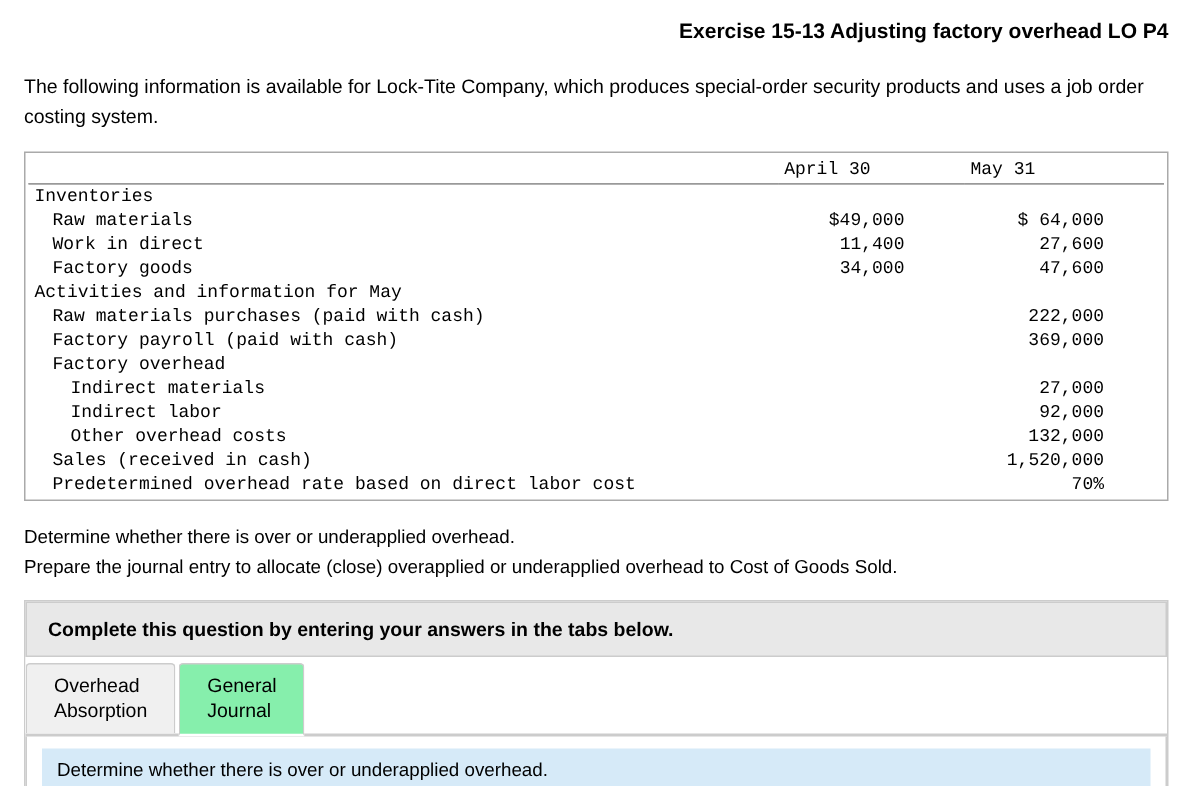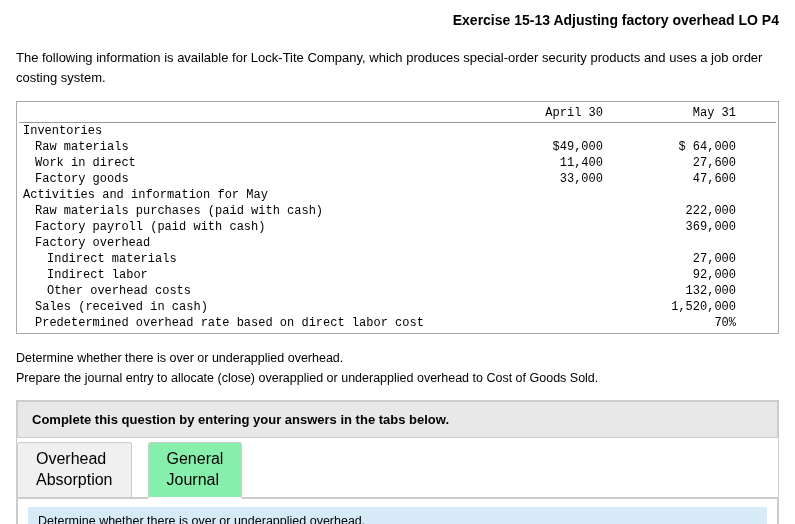--- a/index.html
+++ b/index.html
@@ -29,21 +29,21 @@
     .data-table-wrapper {
       margin-bottom: 14px;
     }
     .data-table {
       width: 100%;
       border-collapse: collapse;
       font-size: 12px;
       font-family: 'Courier New', monospace;
     }
     .data-table th {
-      text-align: right;
+      text-align: left;
       padding: 2px 40px 2px 4px;
       font-weight: normal;
       border-bottom: 1px solid #999;
     }
     .data-table th.col-label {
       text-align: left;
       padding-left: 4px;
     }
     .data-table td {
       padding: 1px 4px;
@@ -77,25 +77,25 @@
     }
     .tabs-row {
       display: flex;
       border-bottom: 2px solid #ccc;
       margin-bottom: 0;
       background: #fff;
     }
     .tab {
       padding: 6px 18px;
       cursor: pointer;
-      font-size: 16px;
+      font-size: 13px;
       border: 1px solid #ccc;
       border-bottom: none;
       background: #f0f0f0;
-      margin-right: 16px;
+      margin-right: 2px;
       margin-top: 4px;
       border-radius: 3px 3px 0 0;
     }
     .tab.active {
       background: #86efac;
       border-bottom: 2px solid #fff;
       margin-bottom: -2px;
       font-weight: normal;
     }
     .tab-content {
@@ -160,21 +160,21 @@
             <td class="value">$49,000</td>
             <td class="value">$ 64,000</td>
           </tr>
           <tr>
             <td class="indent1">Work in direct</td>
             <td class="value">11,400</td>
             <td class="value">27,600</td>
           </tr>
           <tr>
             <td class="indent1">Factory goods</td>
-            <td class="value">33,000</td>
+            <td class="value">34,000</td>
             <td class="value">47,600</td>
           </tr>
           <tr>
             <td>Activities and information for May</td>
             <td class="value"></td>
             <td class="value"></td>
           </tr>
           <tr>
             <td class="indent1">Raw materials purchases (paid with cash)</td>
             <td class="value"></td>

